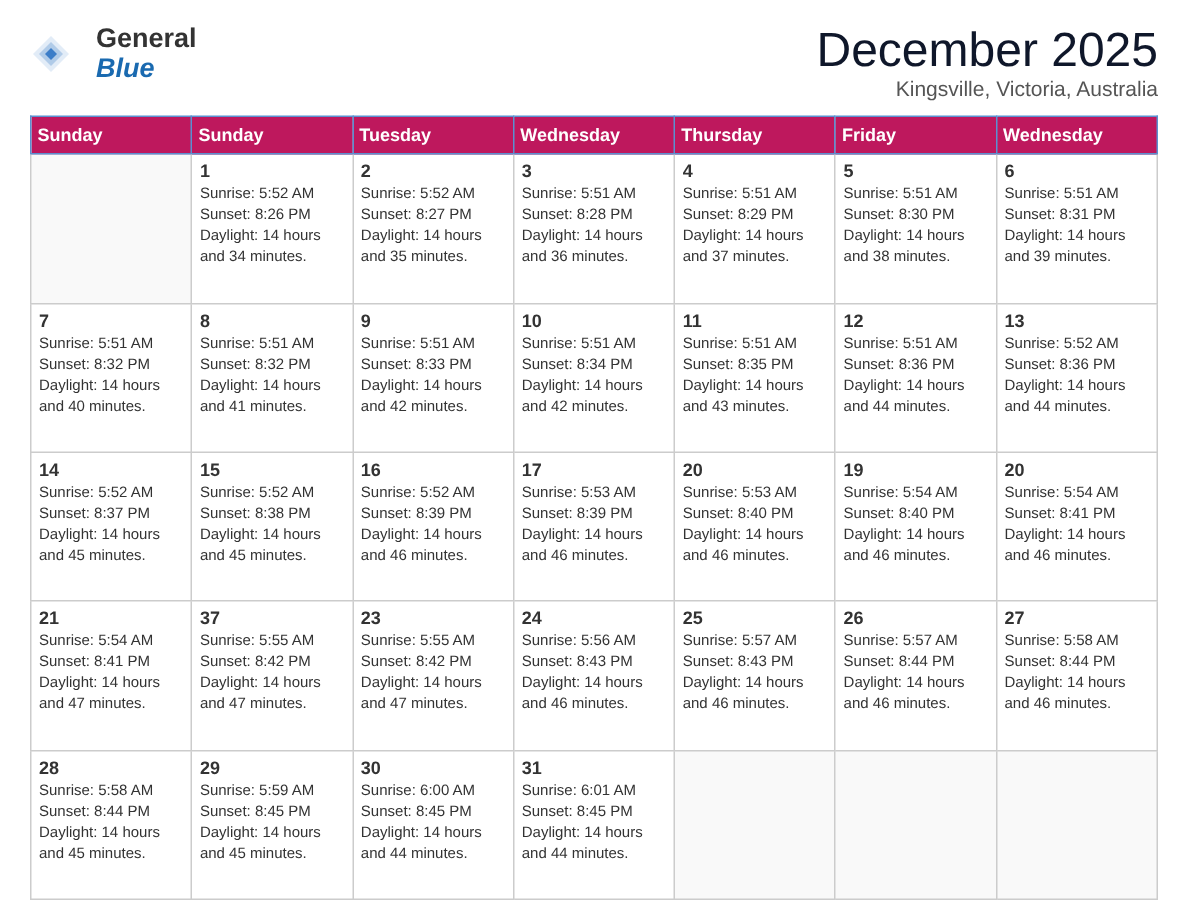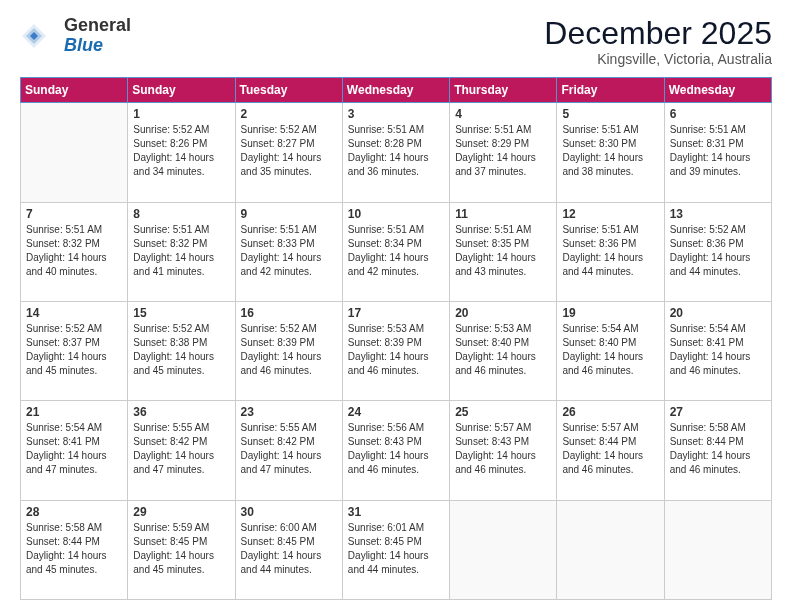--- a/index.html
+++ b/index.html
@@ -281,21 +281,21 @@
         </tr>
         <tr class="week-row">
           <td>
             <span class="day-num">21</span>
             <div class="cell-text" style="white-space: pre-line;">Sunrise: 5:54 AM
 Sunset: 8:41 PM
 Daylight: 14 hours
 and 47 minutes.</div>
           </td>
           <td>
-            <span class="day-num">36</span>
+            <span class="day-num">37</span>
             <div class="cell-text" style="white-space: pre-line;">Sunrise: 5:55 AM
 Sunset: 8:42 PM
 Daylight: 14 hours
 and 47 minutes.</div>
           </td>
           <td>
             <span class="day-num">23</span>
             <div class="cell-text" style="white-space: pre-line;">Sunrise: 5:55 AM
 Sunset: 8:42 PM
 Daylight: 14 hours

